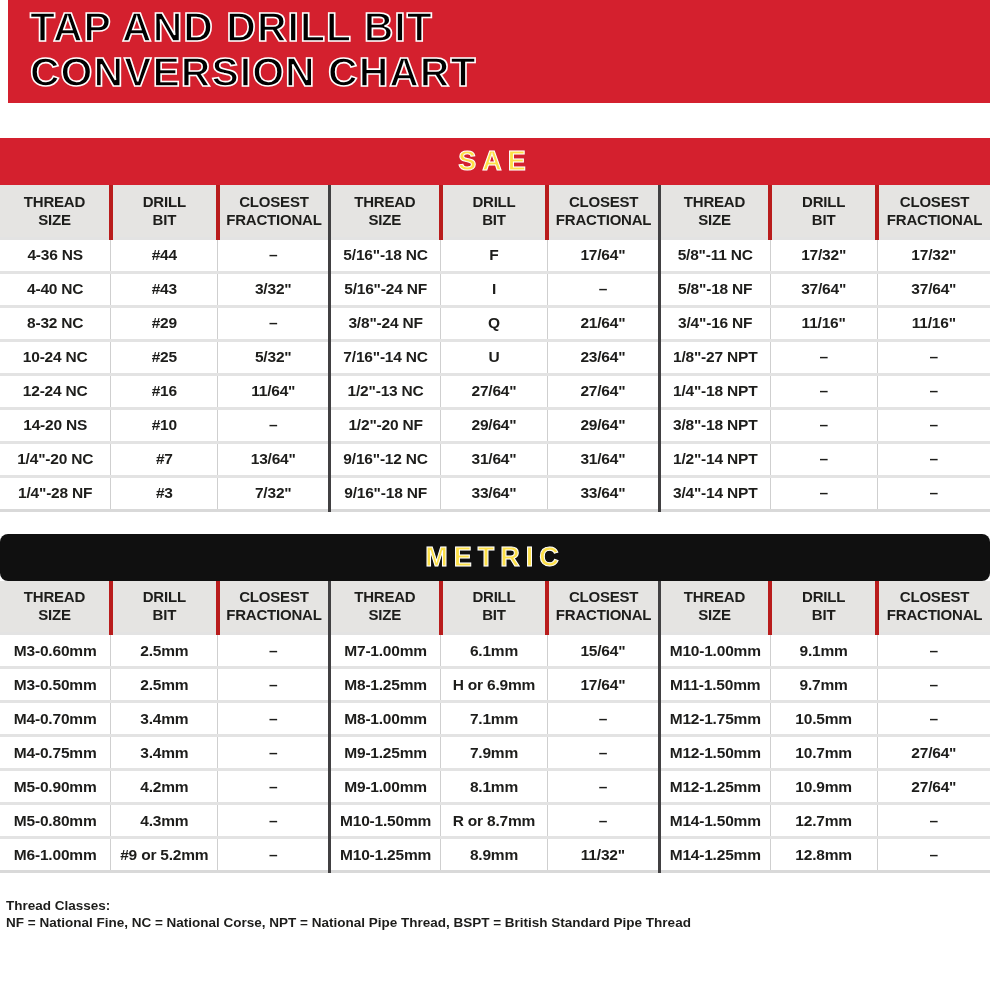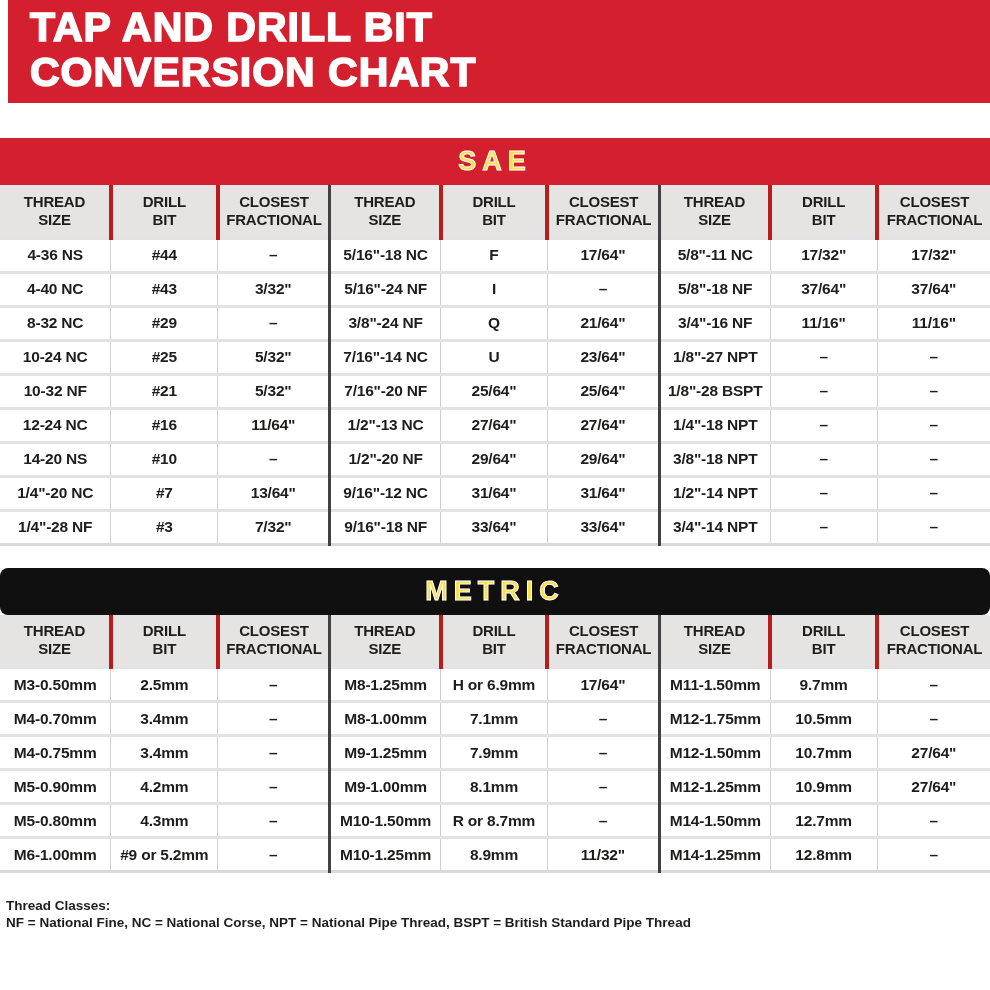--- a/index.html
+++ b/index.html
@@ -11,21 +11,21 @@
   }
 
   
   .banner {
     background:var(--red,#d4202e);
     height:103px;
     margin-left:8px;
     padding:5px 0 0 22px;
   }
   .banner .title-line {
-    color:#ffffff;
+    color:#000000;
     font-weight:700;
     font-size:41px;
     line-height:45px;
     letter-spacing:1px;
     -webkit-text-stroke:1.6px #ffffff;
     white-space:nowrap;
   }
 
   .spacer-a { height:35px; }
   .spacer-b { height:22px; }
@@ -171,31 +171,20 @@
           <td>#25</td>
           <td>5/32"</td>
           <td class="group-start">7/16"-14 NC</td>
           <td>U</td>
           <td>23/64"</td>
           <td class="group-start">1/8"-27 NPT</td>
           <td>–</td>
           <td>–</td>
         </tr>
         <tr>
-          <td>10-32 NF</td>
-          <td>#21</td>
-          <td>5/32"</td>
-          <td class="group-start">7/16"-20 NF</td>
-          <td>25/64"</td>
-          <td>25/64"</td>
-          <td class="group-start">1/8"-28 BSPT</td>
-          <td>–</td>
-          <td>–</td>
-        </tr>
-        <tr>
           <td>12-24 NC</td>
           <td>#16</td>
           <td>11/64"</td>
           <td class="group-start">1/2"-13 NC</td>
           <td>27/64"</td>
           <td>27/64"</td>
           <td class="group-start">1/4"-18 NPT</td>
           <td>–</td>
           <td>–</td>
         </tr>
@@ -287,20 +276,31 @@
             <div>BIT</div>
           </th>
         <th>
             <div>CLOSEST</div>
             <div>FRACTIONAL</div>
           </th>
       </tr>
     </thead>
     <tbody>
         <tr>
+          <td>M3-0.60mm</td>
+          <td>2.5mm</td>
+          <td>–</td>
+          <td class="group-start">M7-1.00mm</td>
+          <td>6.1mm</td>
+          <td>15/64"</td>
+          <td class="group-start">M10-1.00mm</td>
+          <td>9.1mm</td>
+          <td>–</td>
+        </tr>
+        <tr>
           <td>M3-0.50mm</td>
           <td>2.5mm</td>
           <td>–</td>
           <td class="group-start">M8-1.25mm</td>
           <td>H or 6.9mm</td>
           <td>17/64"</td>
           <td class="group-start">M11-1.50mm</td>
           <td>9.7mm</td>
           <td>–</td>
         </tr>

